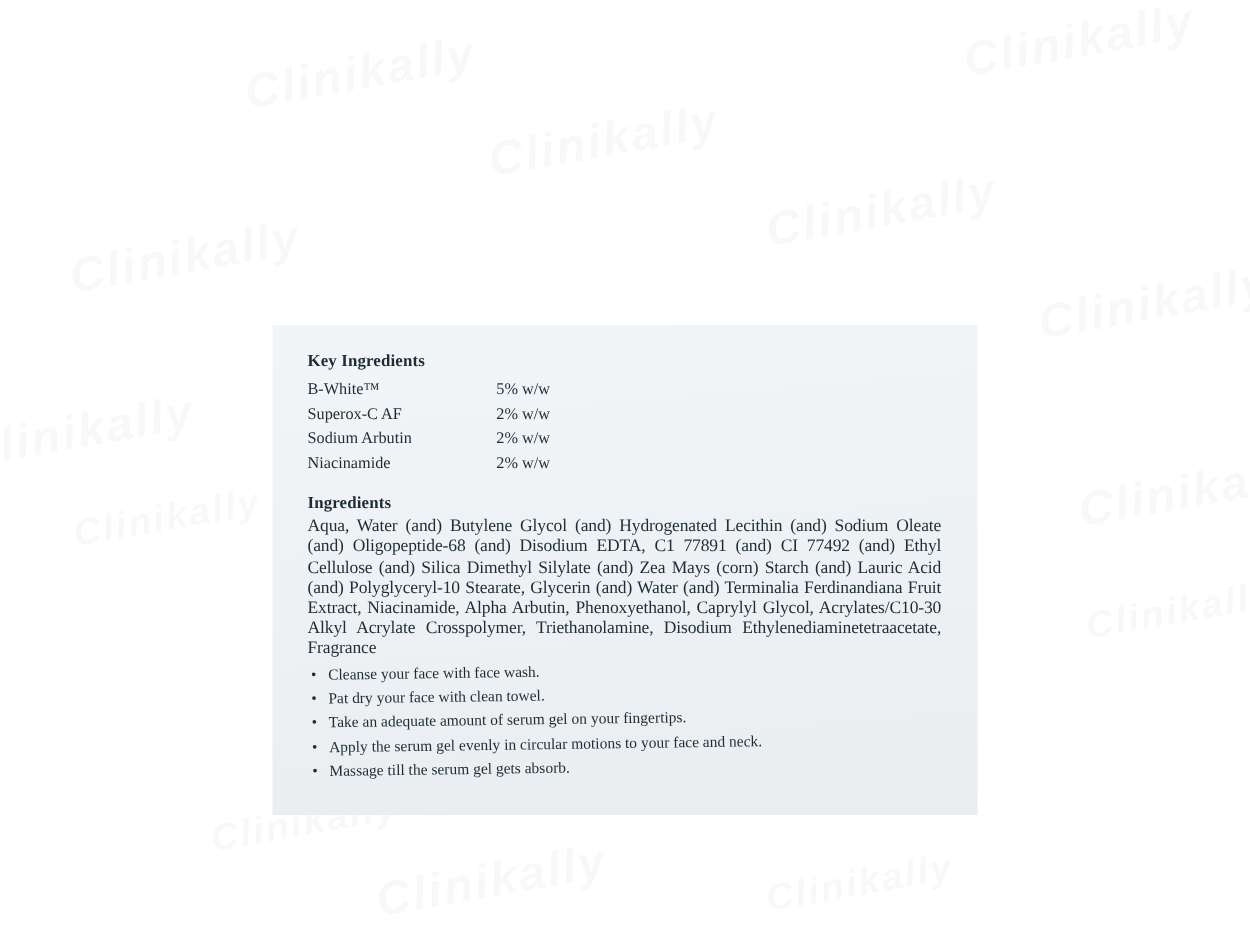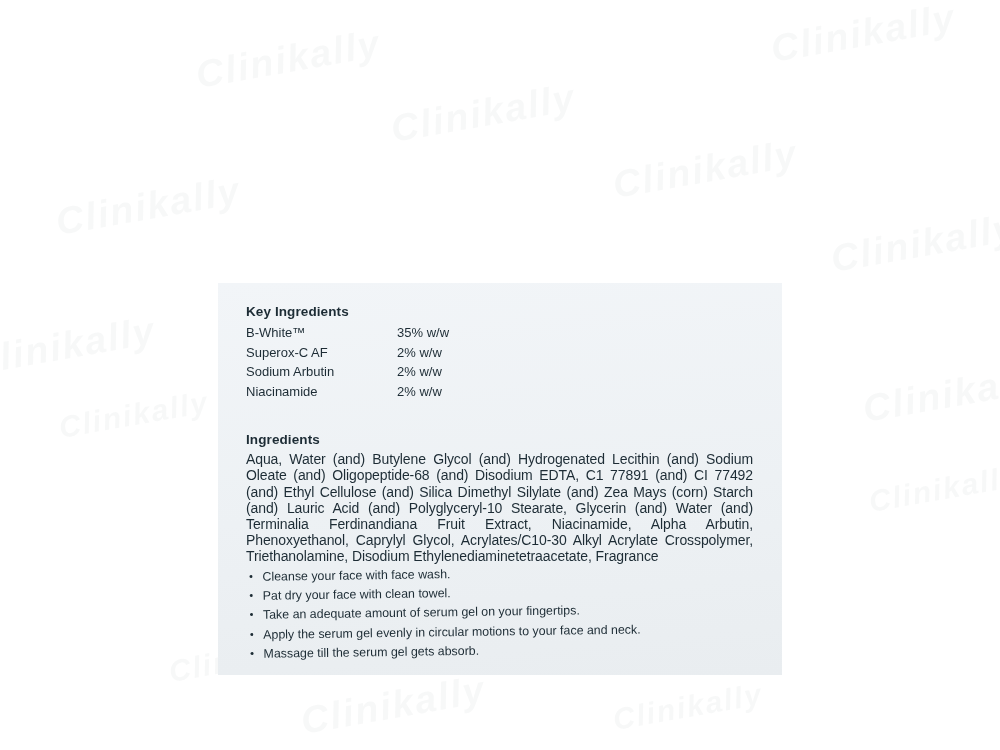--- a/index.html
+++ b/index.html
@@ -25,45 +25,46 @@
     white-space: nowrap;
     user-select: none;
     pointer-events: none;
   }
   .wm.sm { font-size: 30px; }
 
   
   .card {
     position: absolute;
     left: 218px;
-    top: 283px;
+    top: 260px;
     width: 564px;
     height: 392px;
     box-sizing: border-box;
     padding: 21px 28px 0 28px;
     background: linear-gradient(175deg, #f2f5f8 0%, #edf1f4 55%, #e9edf0 100%);
+    font-family: Liberation Serif, serif;
   }
 
   .heading {
     font-size: 13.5px;
     font-weight: 700;
     letter-spacing: 0.1px;
     margin: 0;
   }
 
   .ki-rows { margin-top: 4px; }
   .ki-row {
     display: flex;
     line-height: 19.6px;
     font-size: 13px;
     white-space: nowrap;
   }
   .ki-name { width: 151px; flex: none; }
 
-  .ing-heading { margin-top: 31px; }
+  .ing-heading { margin-top: 15px; }
   .ing-para {
     margin-top: 4px;
     width: 507px;
     font-size: 14px;
     line-height: 16.1px;
     letter-spacing: -0.1px;
     text-align: justify;
   }
 
   .dir-heading { margin-top: 20px; }
@@ -112,21 +113,21 @@
     <span class="wm sm" style="left:612px;  top:690px;">Clinikally</span>
   </div>
 
   <div class="card">
 
     <section>
       <h2 class="heading">Key Ingredients</h2>
       <div class="ki-rows">
         <div class="ki-row">
           <span class="ki-name">B-White™</span>
-          <span class="ki-val">35% w/w</span>
+          <span class="ki-val">5% w/w</span>
         </div>
         <div class="ki-row">
           <span class="ki-name">Superox-C AF</span>
           <span class="ki-val">2% w/w</span>
         </div>
         <div class="ki-row">
           <span class="ki-name">Sodium Arbutin</span>
           <span class="ki-val">2% w/w</span>
         </div>
         <div class="ki-row">

